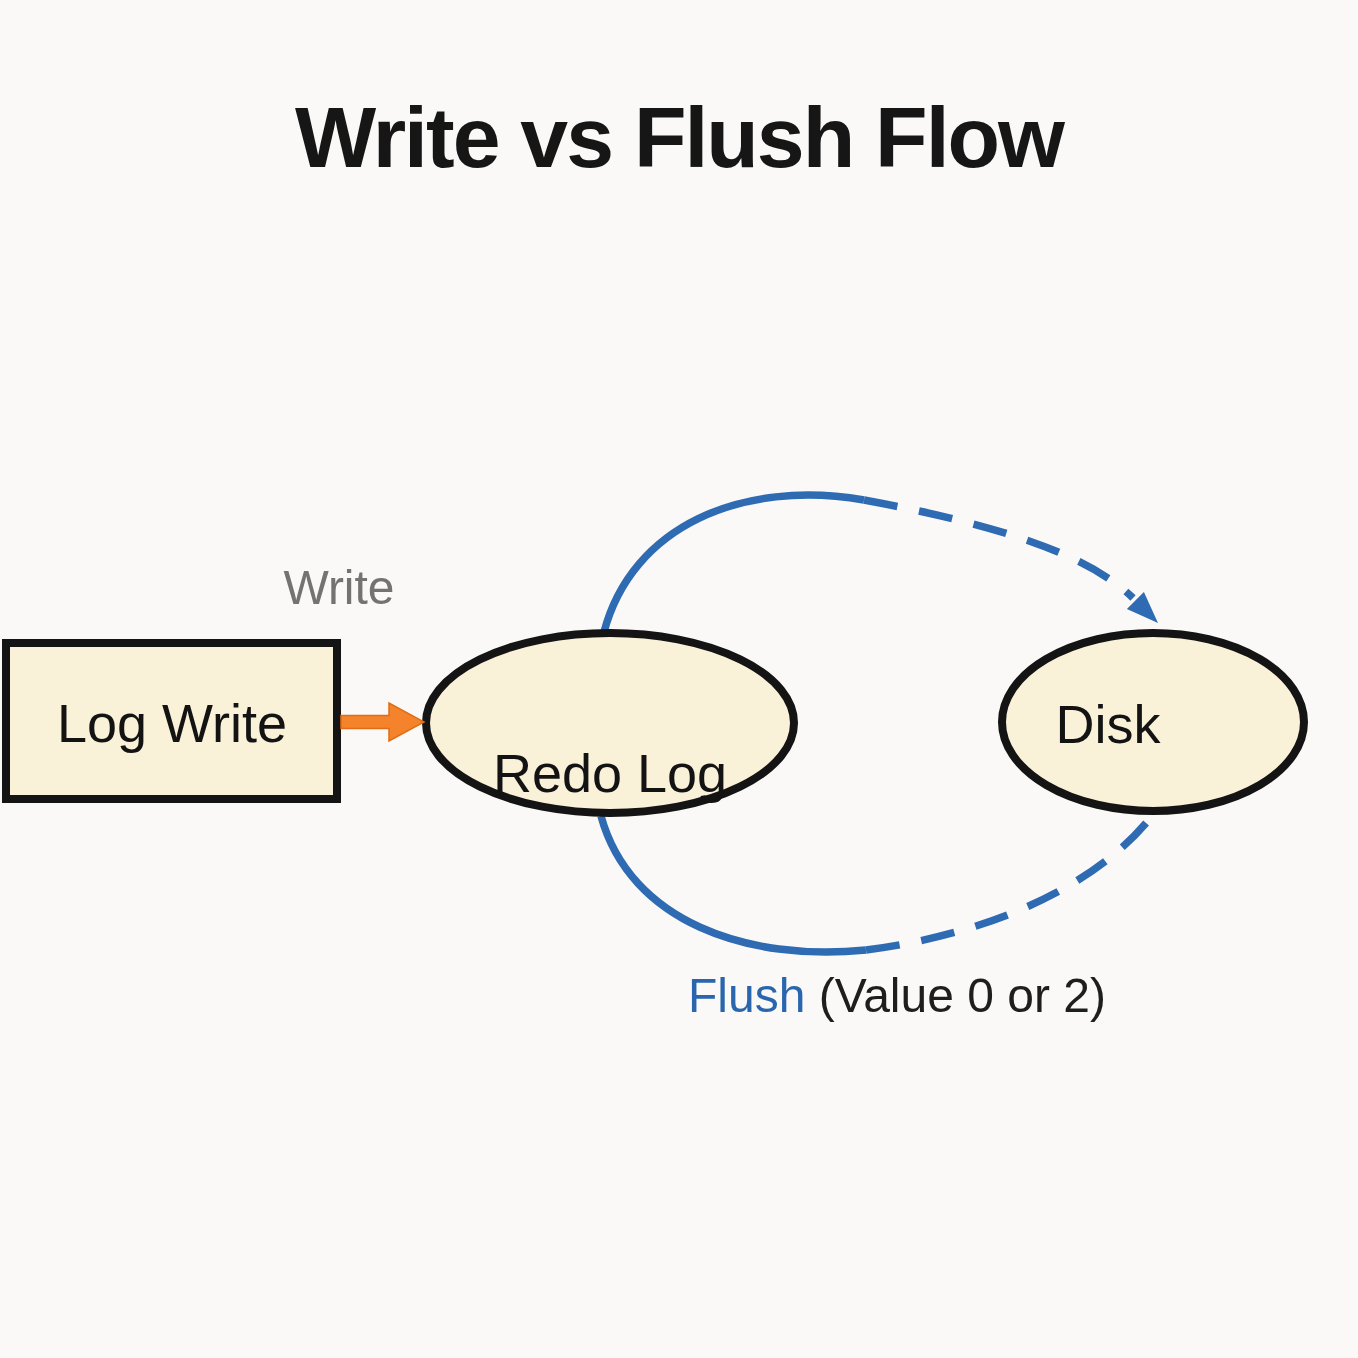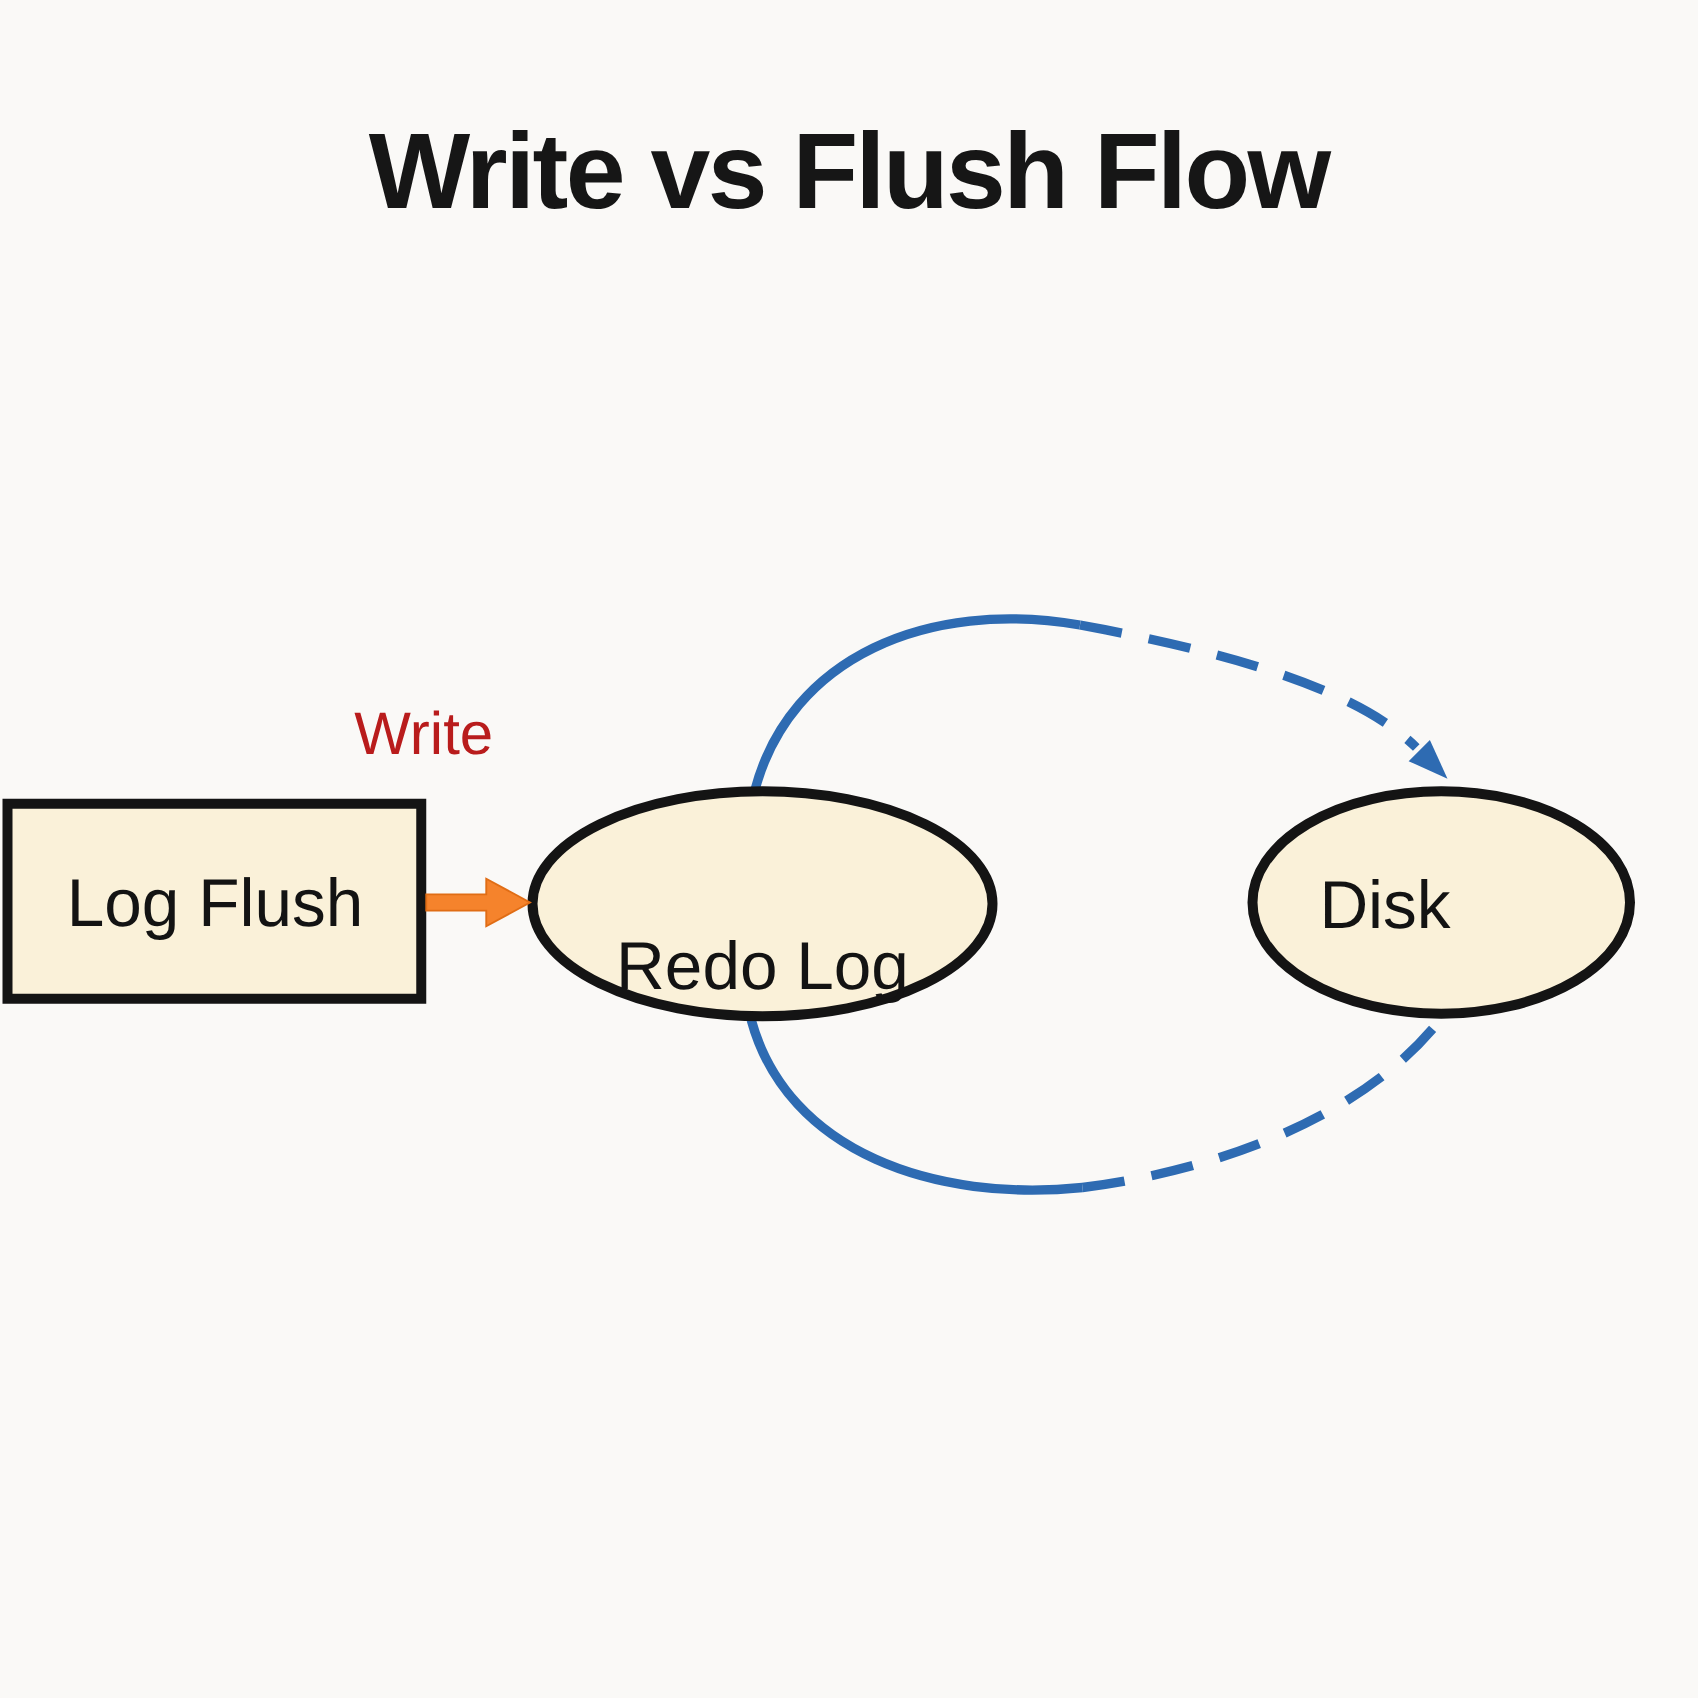--- a/index.html
+++ b/index.html
@@ -19,21 +19,21 @@
     color:#161616;
   }
   .edge-label{
     position:absolute;
     font-size:48px;font-weight:500;
     white-space:nowrap;
     transform:translateX(-50%);
     color:#1e1e1e;
   }
   .edge-label .blue{color:#2a66ae;}
-  .edge-label.orange{color:#b91c1c;text-align:right;}
+  .edge-label.orange{color:#737373;text-align:right;}
   .node-label{
     position:absolute;
     font-size:54px;font-weight:400;color:#131313;
     white-space:nowrap;
     transform:translate(-50%,-50%);
   }
 </style>
 </head>
 <body>
 
@@ -58,18 +58,21 @@
     <ellipse cx="1153" cy="722" rx="151" ry="89" fill="#faf1d9" stroke="#141414" stroke-width="8"></ellipse>
 
     <polygon points="341,715.5 389,715.5 389,703 424,722 389,741 389,728.5 341,728.5" fill="#f5832c" stroke="#e06d15" stroke-width="1.5"></polygon>
   </svg>
 
   <div class="title">Write vs Flush Flow</div>
 
   <div class="edge-label orange" style="left:339px;top:560px;">Write</div>
 
 
+  <div class="edge-label" style="left:897px;top:968px;">
+    <span class="blue">Flush</span><span> (Value 0 or 2)</span>
+  </div>
 
-  <div class="node-label" style="left:172px;top:723px;">Log Flush</div>
+  <div class="node-label" style="left:172px;top:723px;">Log Write</div>
   <div class="node-label" style="left:610px;top:725px;margin-top:48px;">Redo Log</div>
   <div class="node-label" style="left:1108px;top:724px;">Disk</div>
 
 </div>
 
 </body></html>

